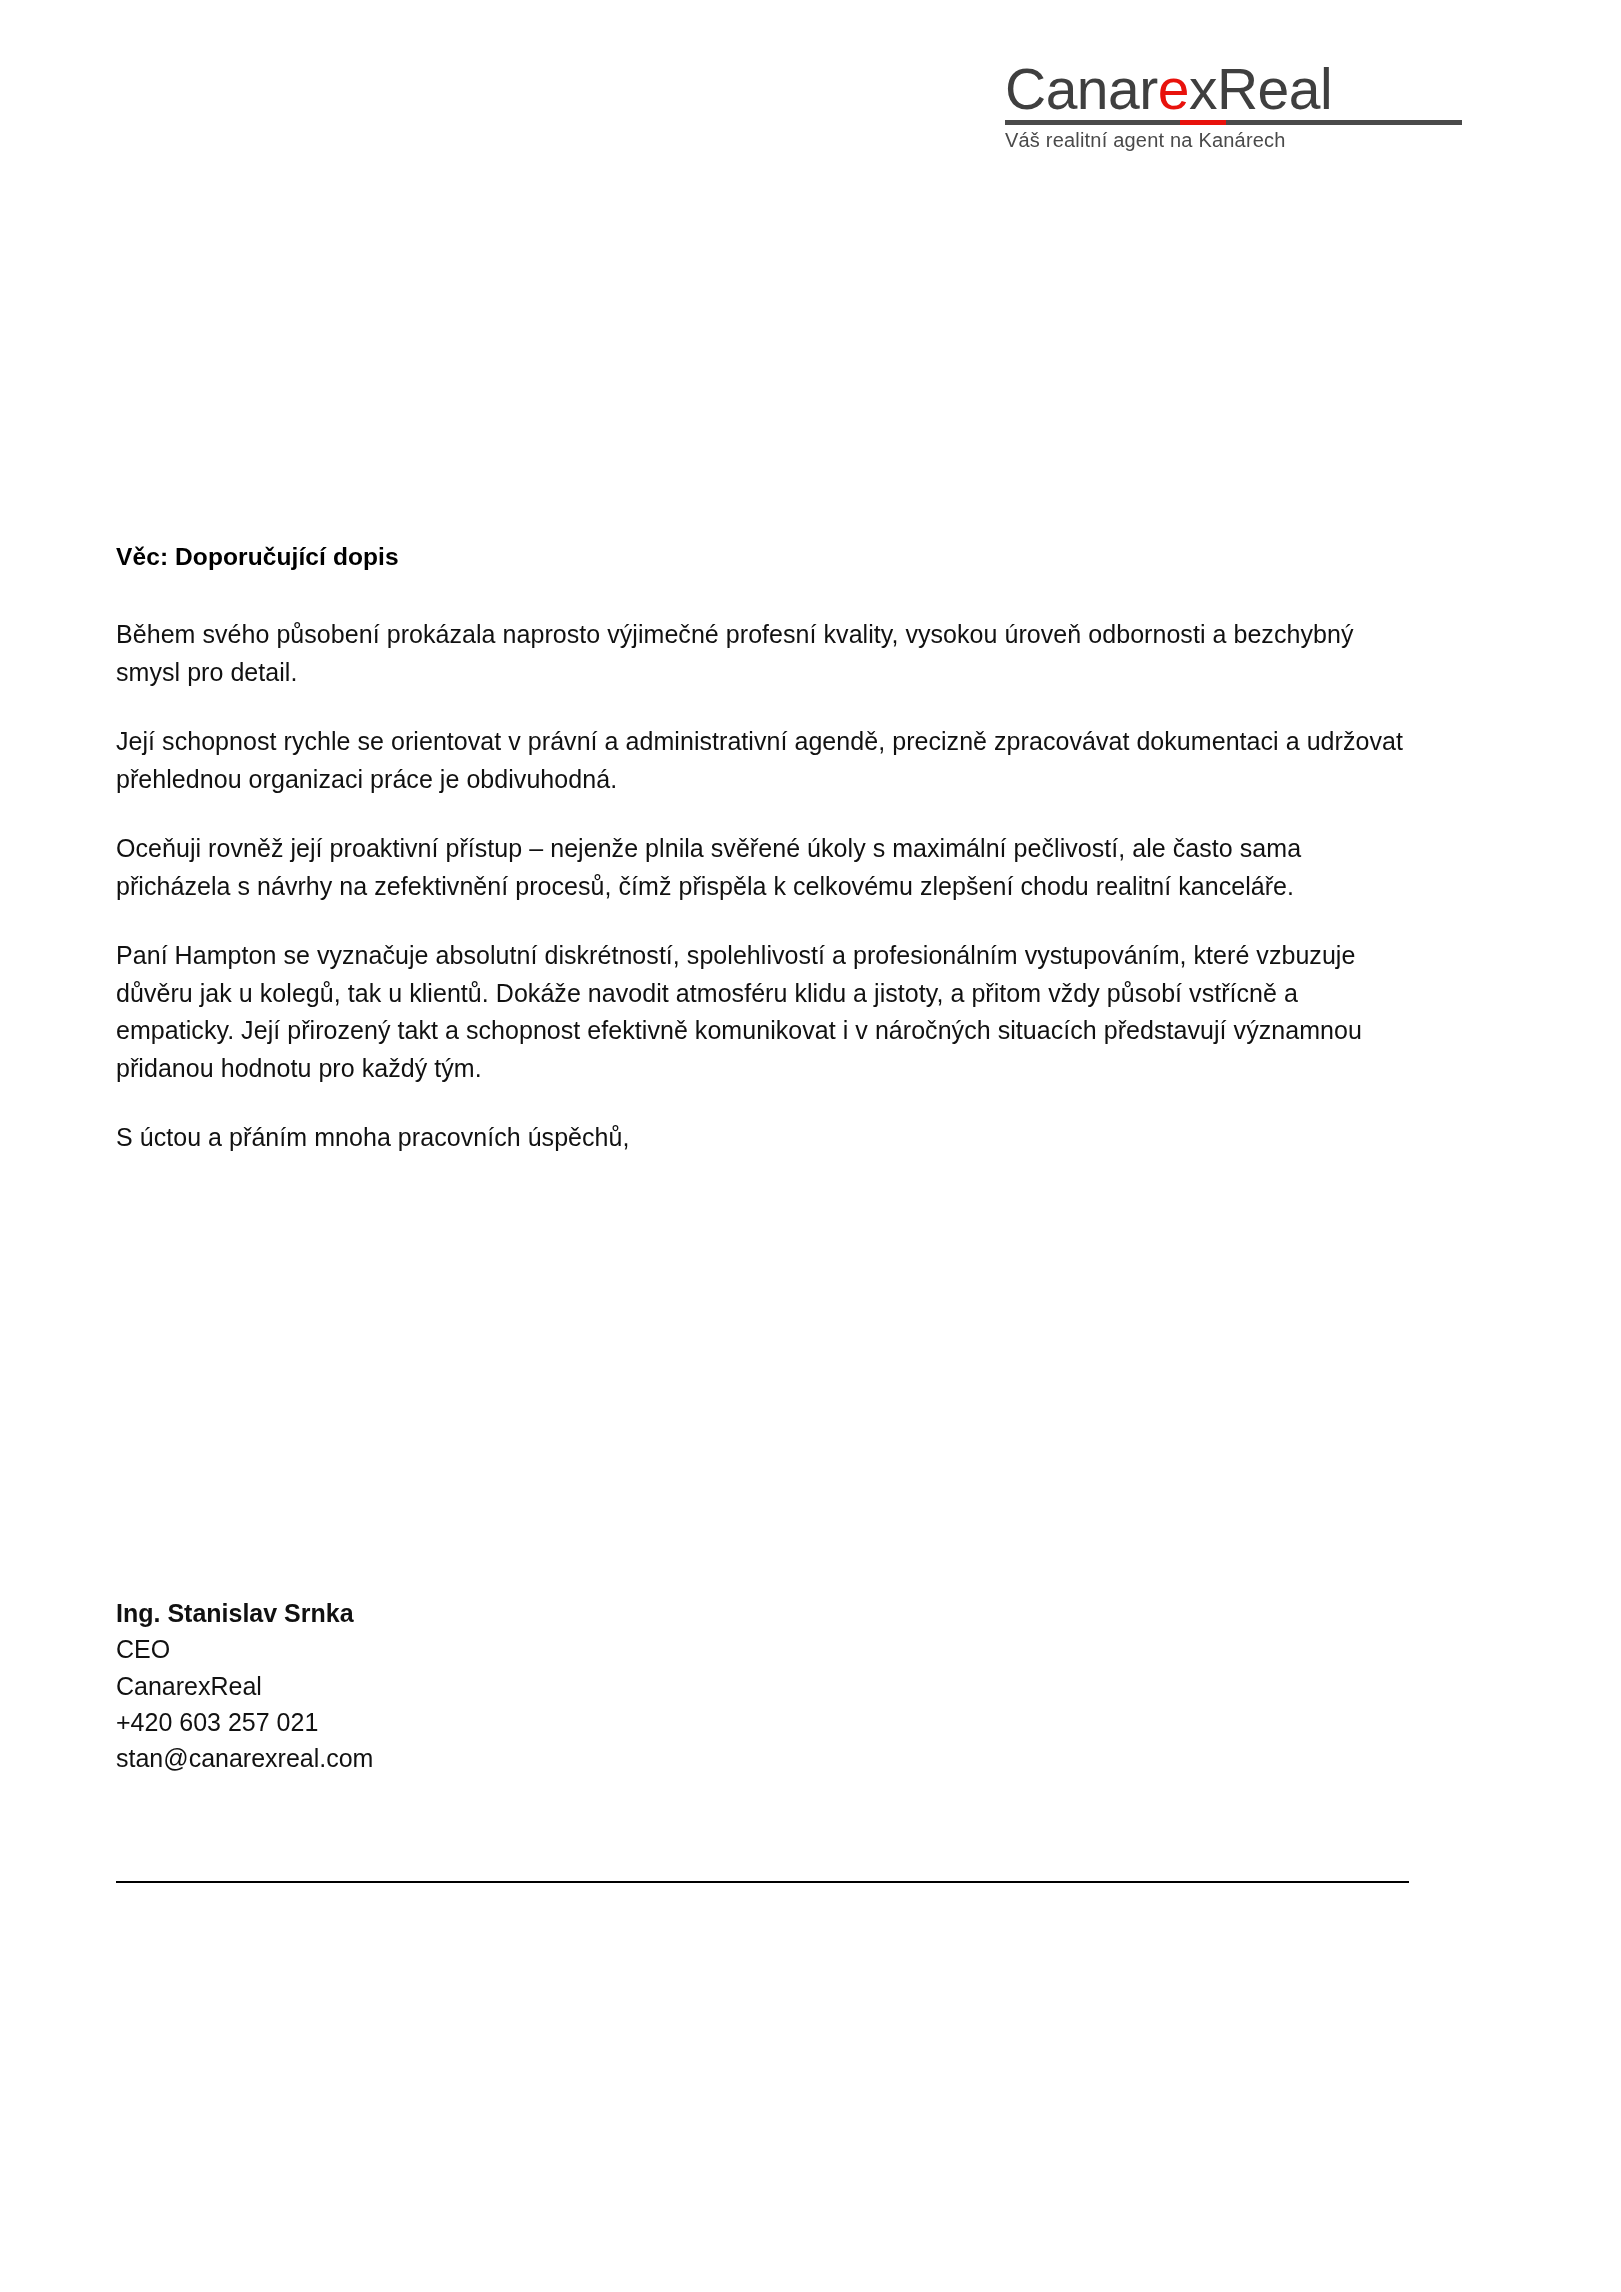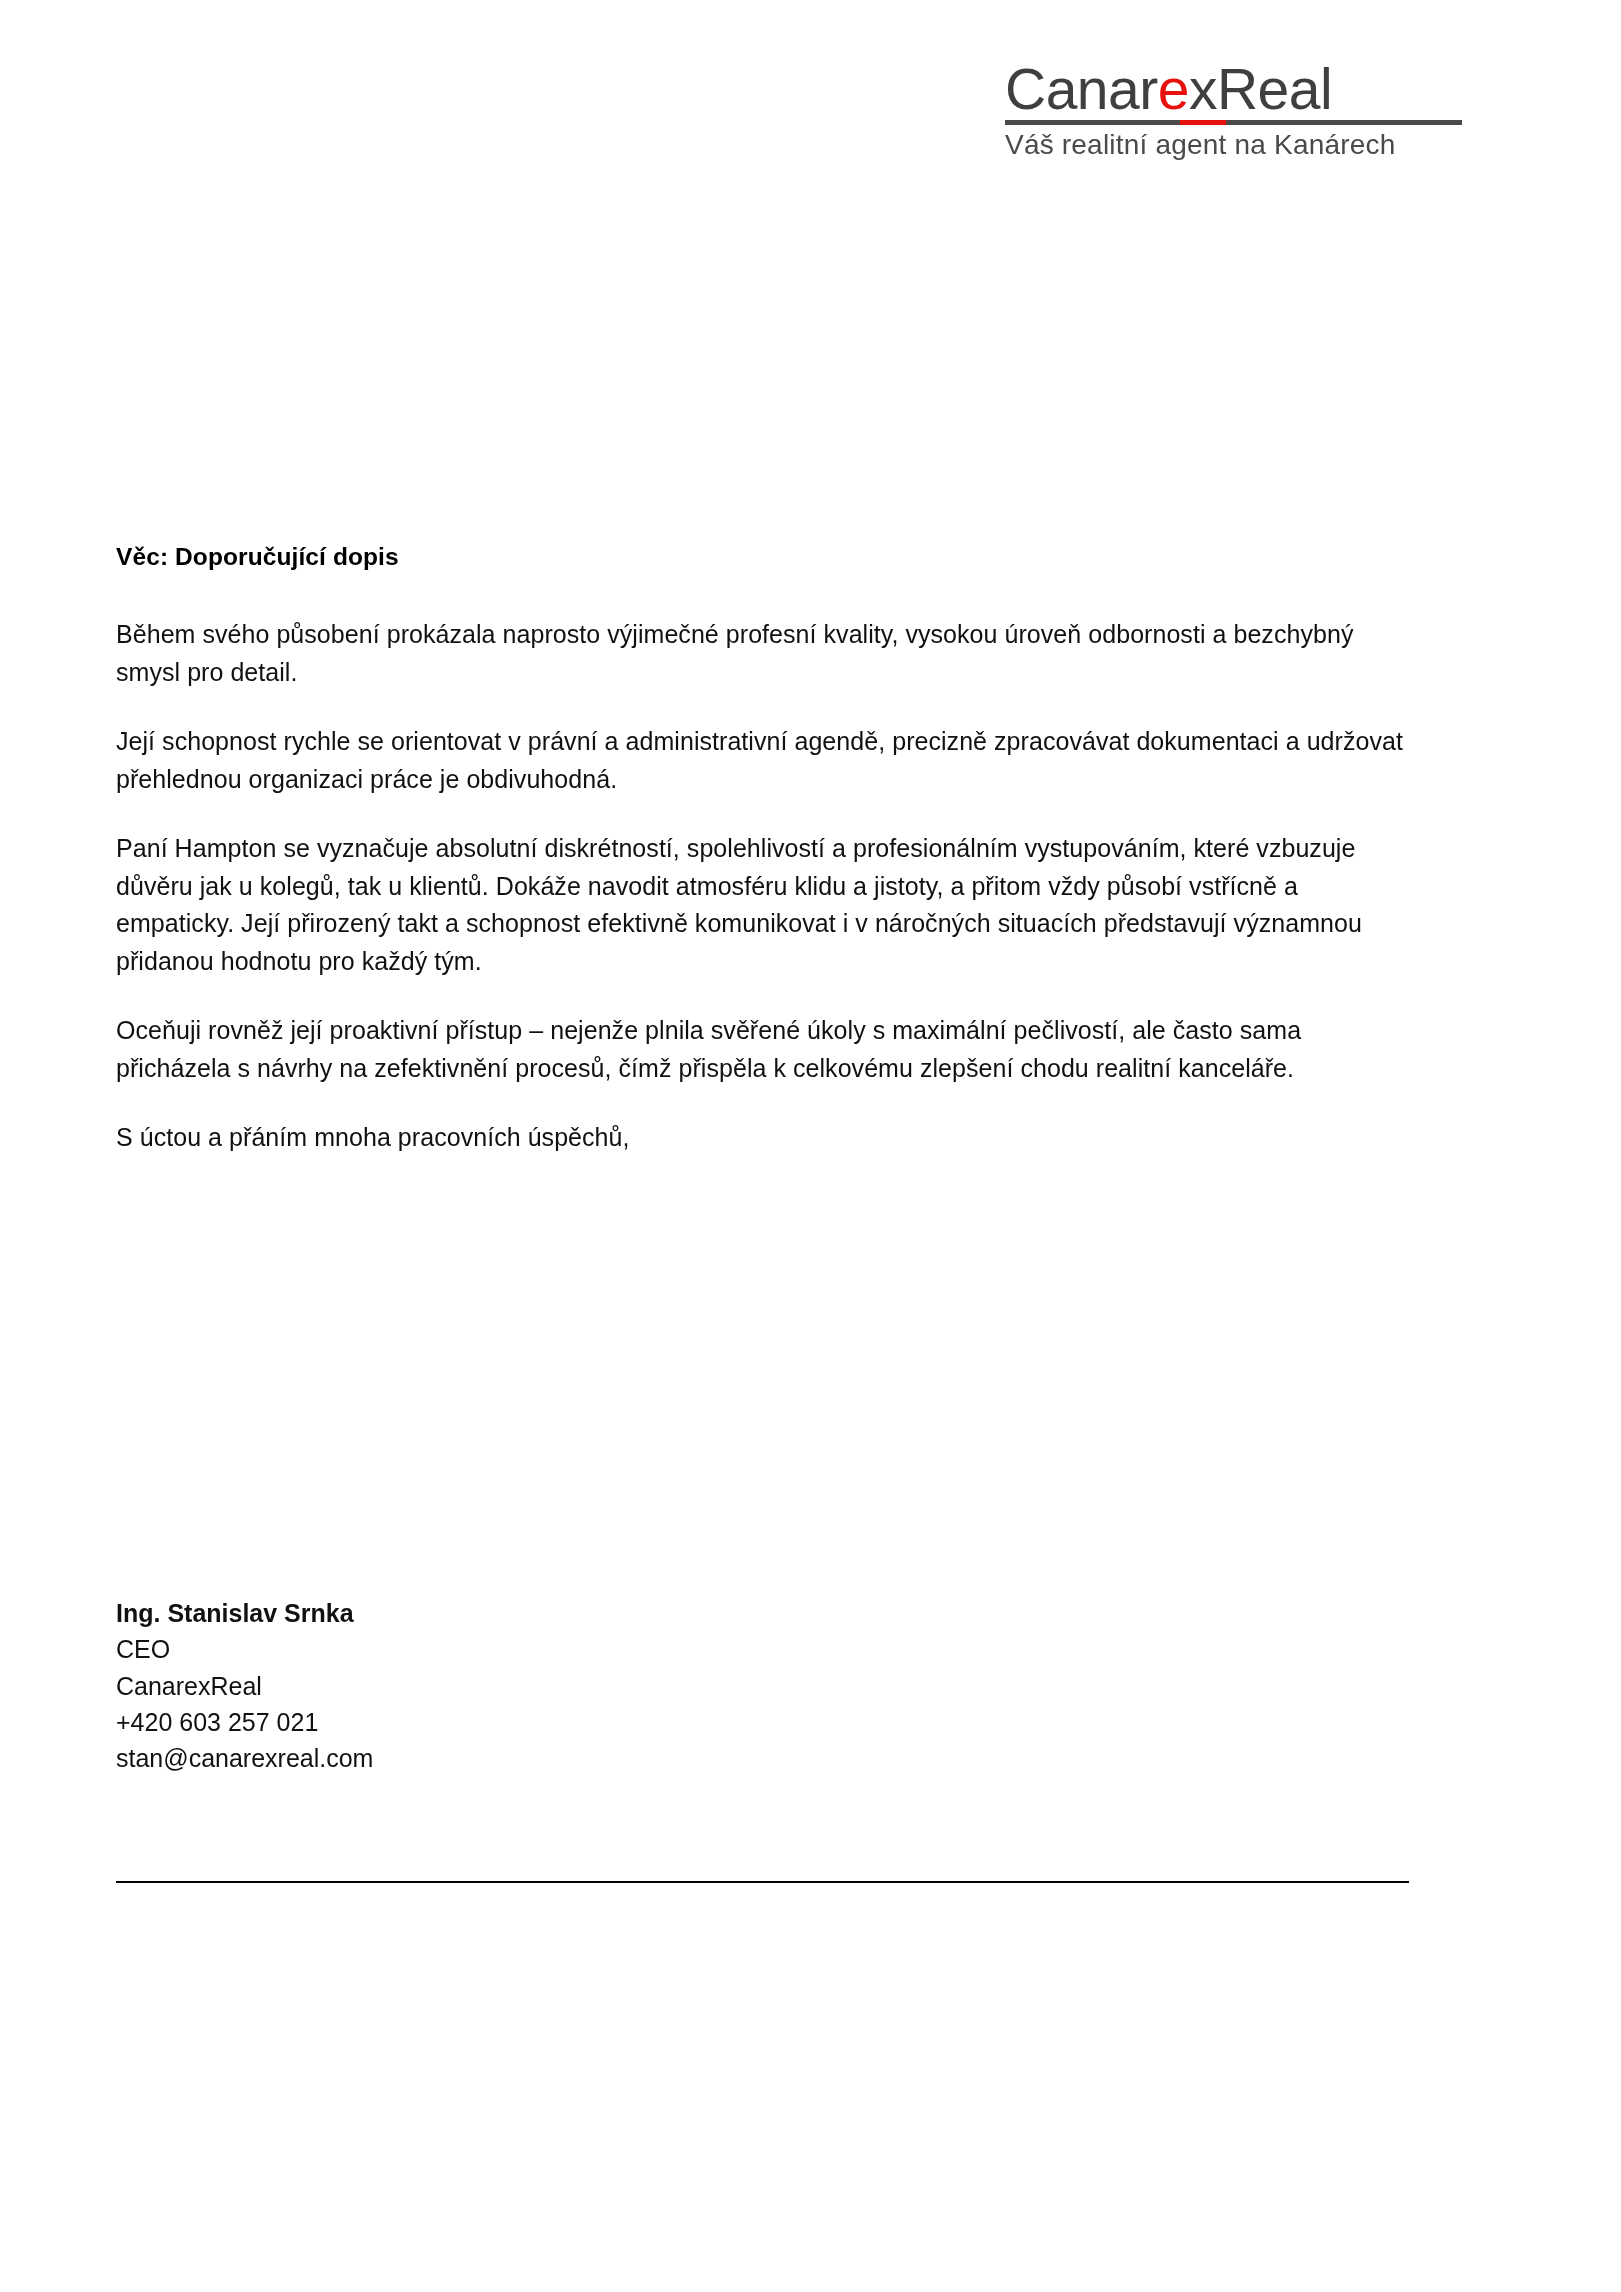--- a/index.html
+++ b/index.html
@@ -76,21 +76,21 @@
   .logo-rule .accent-seg {
     position: absolute;
     left: 175px;
     top: 0;
     width: 46px;
     height: 4.9px;
     background: #e8120c;
   }
   .logo-tagline {
     margin-top: 3.9px;
-    font-size: 28px;
+    font-size: 20px;
     color: #4a4a4a;
     letter-spacing: 0.2px;
     white-space: nowrap;
   }
 
   
   .letter-body {
     position: absolute;
     left: 116px;
     top: 543px;
@@ -158,23 +158,23 @@
   </div>
 
   <div class="letter-body">
 
     <div class="subject">Věc: Doporučující dopis</div>
 
 
     <p class="para tight">Během svého působení prokázala naprosto výjimečné profesní kvality, vysokou úroveň odbornosti a bezchybný smysl pro detail.</p>
     <p class="para nogap">Její schopnost rychle se orientovat v právní a administrativní agendě, precizně zpracovávat dokumentaci a udržovat přehlednou organizaci práce je obdivuhodná.</p>
 
+    <p class="para">Oceňuji rovněž její proaktivní přístup – nejenže plnila svěřené úkoly s maximální pečlivostí, ale často sama přicházela s návrhy na zefektivnění procesů, čímž přispěla k celkovému zlepšení chodu realitní kanceláře.</p>
+
     <p class="para">Paní Hampton se vyznačuje absolutní diskrétností, spolehlivostí a profesionálním vystupováním, které vzbuzuje důvěru jak u kolegů, tak u klientů. Dokáže navodit atmosféru klidu a jistoty, a přitom vždy působí vstřícně a empaticky. Její přirozený takt a schopnost efektivně komunikovat i v náročných situacích představují významnou přidanou hodnotu pro každý tým.</p>
-
-    <p class="para">Oceňuji rovněž její proaktivní přístup – nejenže plnila svěřené úkoly s maximální pečlivostí, ale často sama přicházela s návrhy na zefektivnění procesů, čímž přispěla k celkovému zlepšení chodu realitní kanceláře.</p>
 
 
     <p class="para">S úctou a přáním mnoha pracovních úspěchů,</p>
 
   </div>
 
   <div class="signature">
     <div class="sig-line bold">Ing. Stanislav Srnka</div>
     <div class="sig-line">CEO</div>
     <div class="sig-line">CanarexReal</div>

